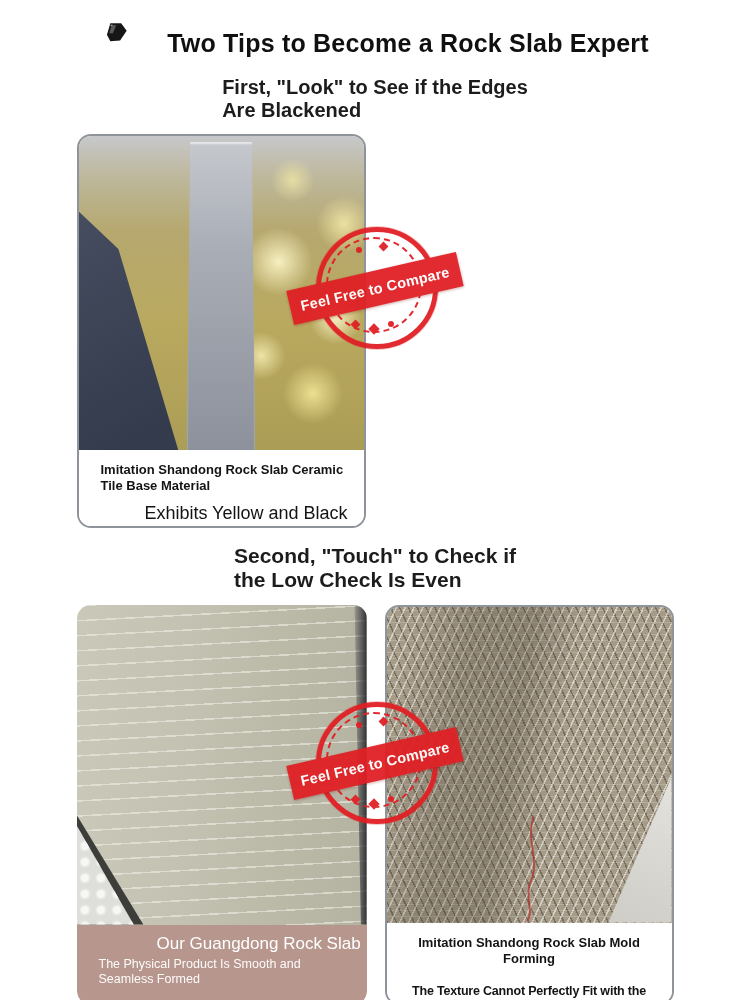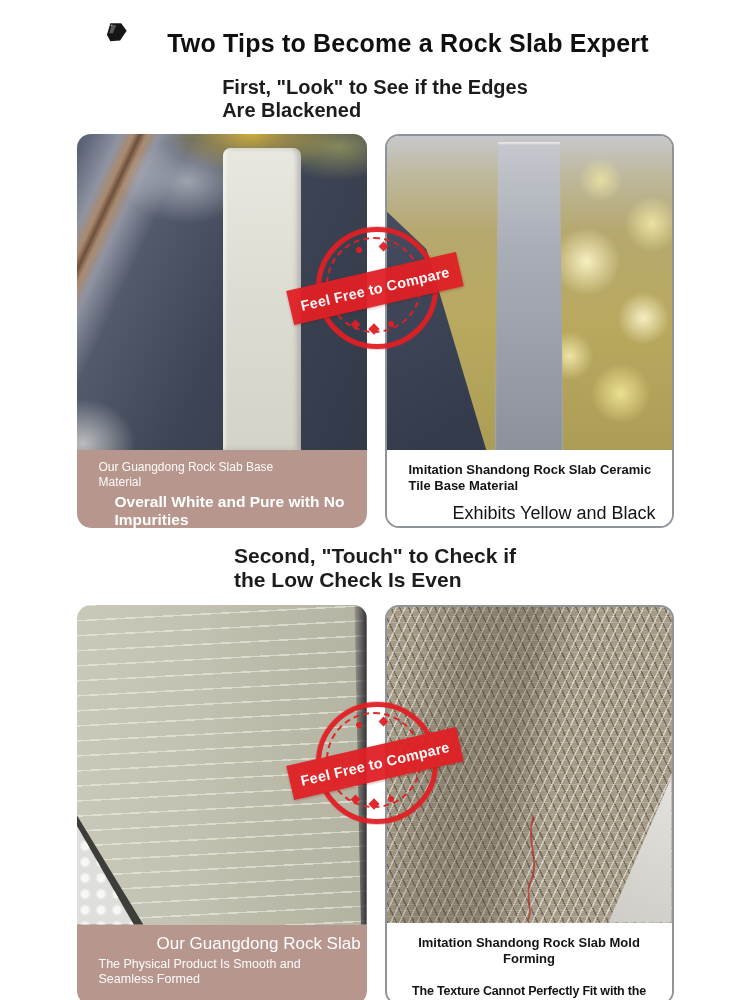--- a/index.html
+++ b/index.html
@@ -177,29 +177,20 @@
     <div class="h-main">Two Tips to Become a Rock Slab Expert</div>
   </div>
 
   <div class="h-sub-block">
     <span class="h-sub">First, "Look" to See if the Edges</span>
     <span class="h-sub">Are Blackened</span>
   </div>
 
   <div class="panels-row row1">
 
-    <div class="panel panel-left">
-      <div class="panel-img img-our-base">
-        <div class="edge-strip"></div>
-      </div>
-      <div class="cap-pink s1">
-        <div class="cap-small">Our Guangdong Rock Slab Base Material</div>
-        <div class="cap-big">Overall White and Pure with No Impurities</div>
-      </div>
-    </div>
 
     <div class="panel panel-right">
       <div class="panel-img img-imitation-base">
         <div class="dark-wedge"></div>
         <div class="edge-strip2"></div>
       </div>
       <div class="cap-white s1">
         <div class="cap-line-top">Imitation Shandong Rock Slab Ceramic Tile Base Material</div>
         <div class="cap-line-bottom">Exhibits Yellow and Black Impurities Clearly</div>
       </div>

